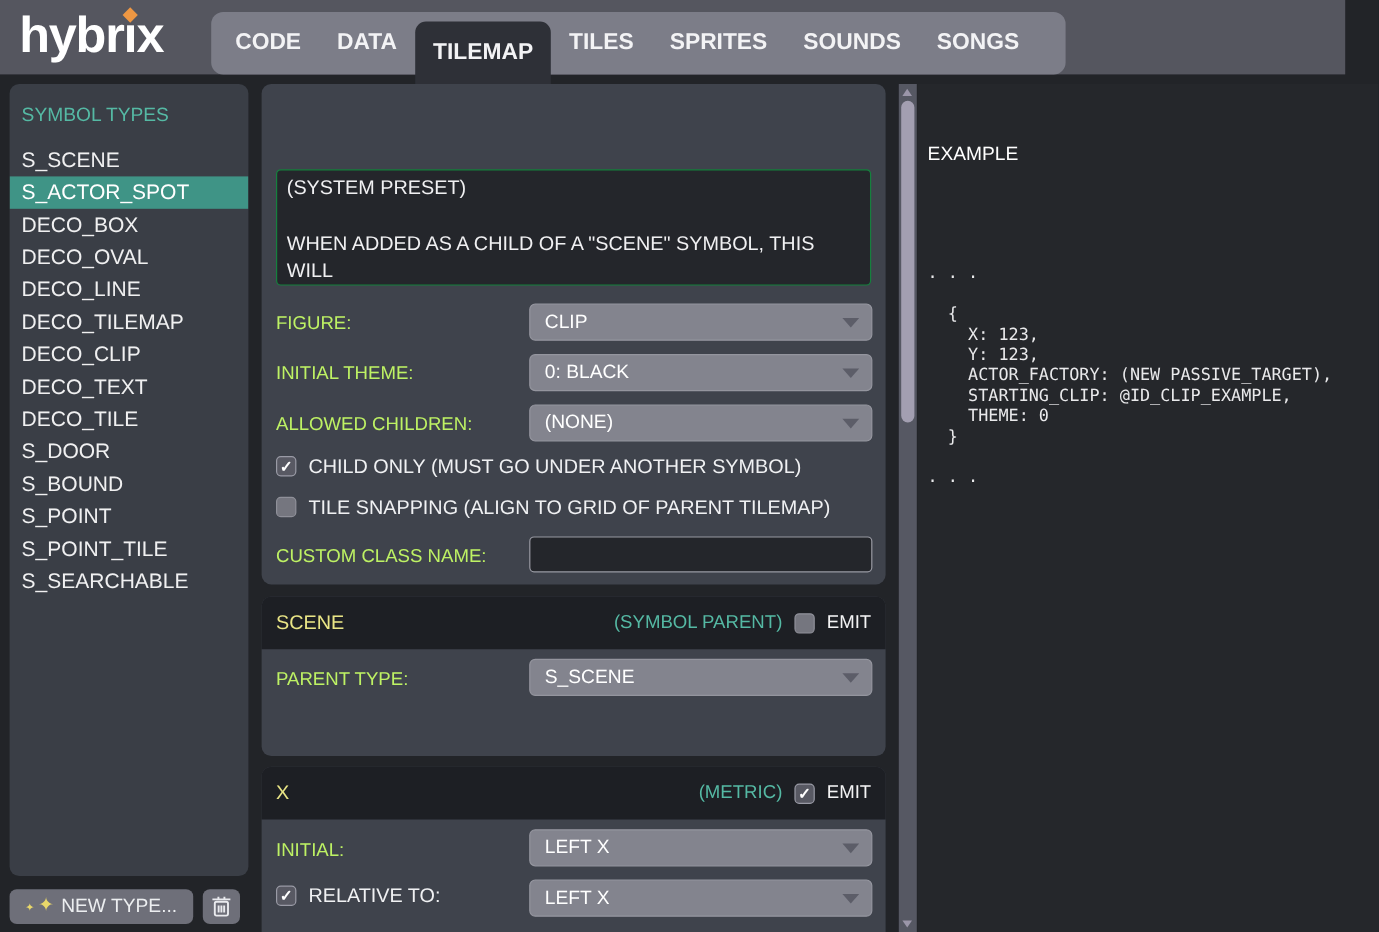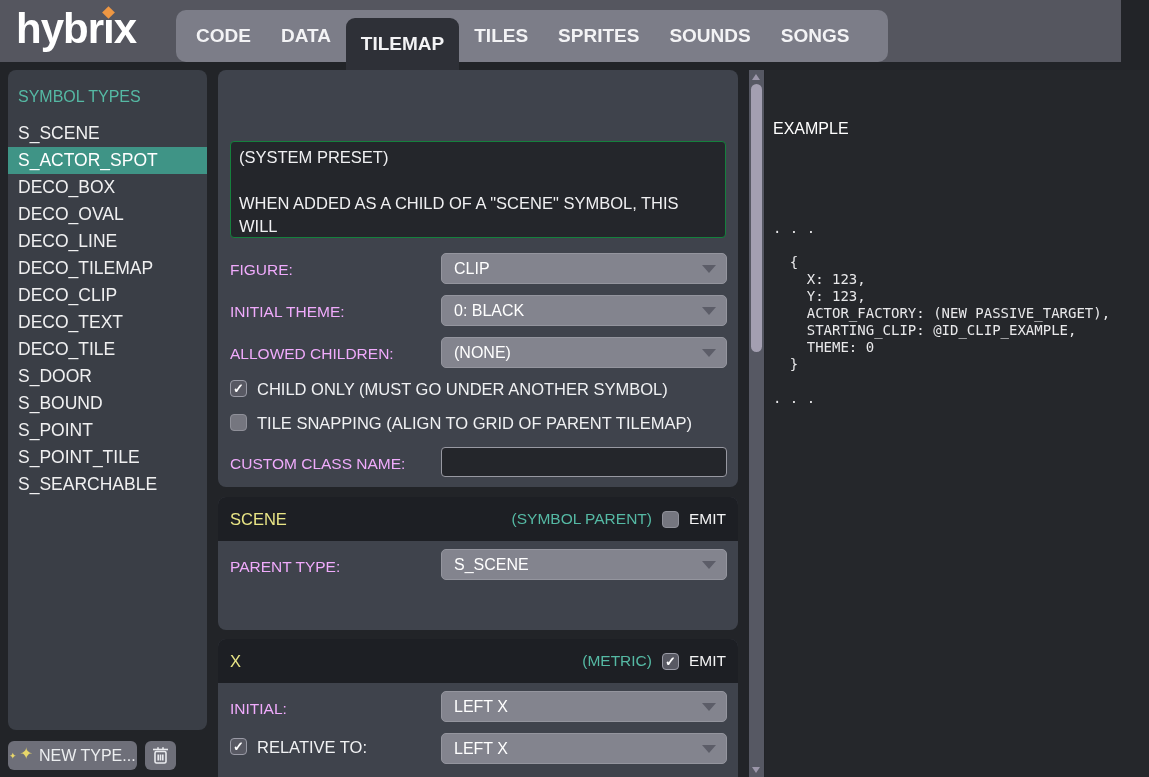--- a/index.html
+++ b/index.html
@@ -20,32 +20,32 @@
     display:flex; align-items:center; cursor:default; }
   .tab.active { background:#2e3037; border-radius:9px 9px 0 0; margin-top:16px; height:52px; }
   
   .sidebar { position:absolute; left:8px; top:70px; width:199px; height:660px;
     background:#3a3e46; border-radius:8px; padding-top:12px; overflow:hidden; }
   .sidebar-title { color:#55b9a4; font-size:16px; padding:6px 10px 14px 10px; }
   .sb-item { height:27px; line-height:27px; padding-left:10px; color:#f0f0f1; font-size:17.5px; white-space:nowrap; }
   .sb-item.selected { background:#3f9486; color:#ffffff; }
   .sidebar-actions { position:absolute; left:8px; top:741px; display:flex; gap:8px; }
   .btn { background:#6e6f79; border:none; border-radius:6px; height:29px; color:#eceef0;
-    font-size:16px; font-family:"Liberation Sans",sans-serif; display:flex; align-items:center; padding:0 1px; }
+    font-size:16px; font-family:"Liberation Sans",sans-serif; display:flex; align-items:center; padding:0 13px; }
   .sparkles { position:relative; display:inline-block; width:24px; height:20px; margin-right:6px; }
   .spark-big::before { content:"\2726"; position:absolute; right:0px; top:-2px; color:#e8d76a; font-size:16px; }
   .spark-small::before { content:"\2726"; position:absolute; left:0px; top:5px; color:#e8d76a; font-size:9px; }
   .btn-trash { width:31px; justify-content:center; padding:0; }
   
   .editor { position:absolute; left:218px; top:70px; width:520px; }
   .card { position:relative; background:#3f434c; border-radius:8px; width:520px; }
   .card1 { height:417px; margin-bottom:10px; }
   .card2 { height:133px; margin-bottom:9px; }
   .card3 { height:160px; }
-  .flabel { position:absolute; left:12px; color:#f0abfc; font-size:15.5px; white-space:nowrap; }
+  .flabel { position:absolute; left:12px; color:#bef264; font-size:15.5px; white-space:nowrap; }
   .fvalue { position:absolute; color:#f3f3f4; font-size:17px; white-space:nowrap; }
   .descbox { position:absolute; left:12px; top:71px; width:496px; height:97px;
     background:#24262b; border:1px solid #15803d; border-radius:4px; color:#f0f0f2;
     font-family:"Liberation Sans",sans-serif; font-size:16.5px; line-height:23px;
     padding:4px 8px; resize:none; overflow:hidden; white-space:pre-wrap; }
   .select { position:absolute; left:223px; width:286px; height:31px; background:#83848e;
     border:1px solid #94959e; border-radius:5px; color:#ffffff; font-size:16px;
     display:flex; align-items:center; padding:0 12px; }
   .select .arrow { position:absolute; right:10px; top:11px; width:0; height:0;
     border-left:7px solid transparent; border-right:7px solid transparent; border-top:8px solid #5c5d68; }

